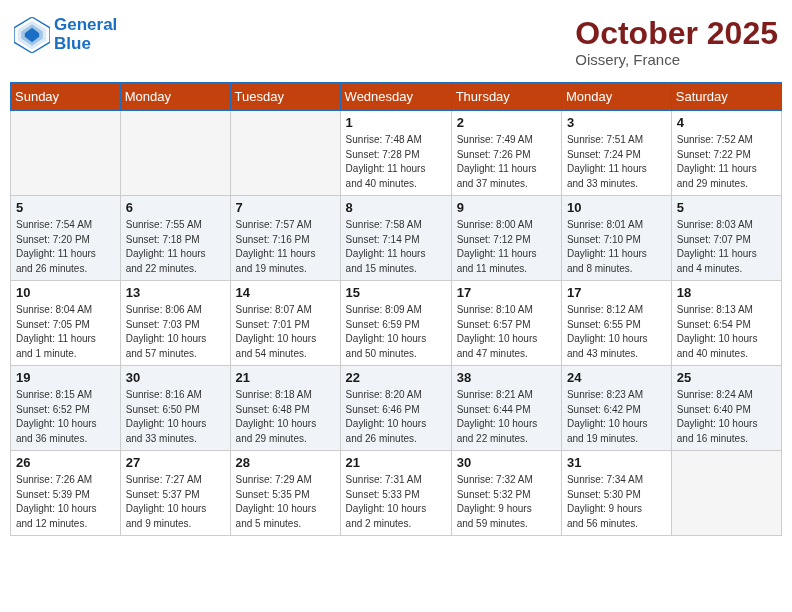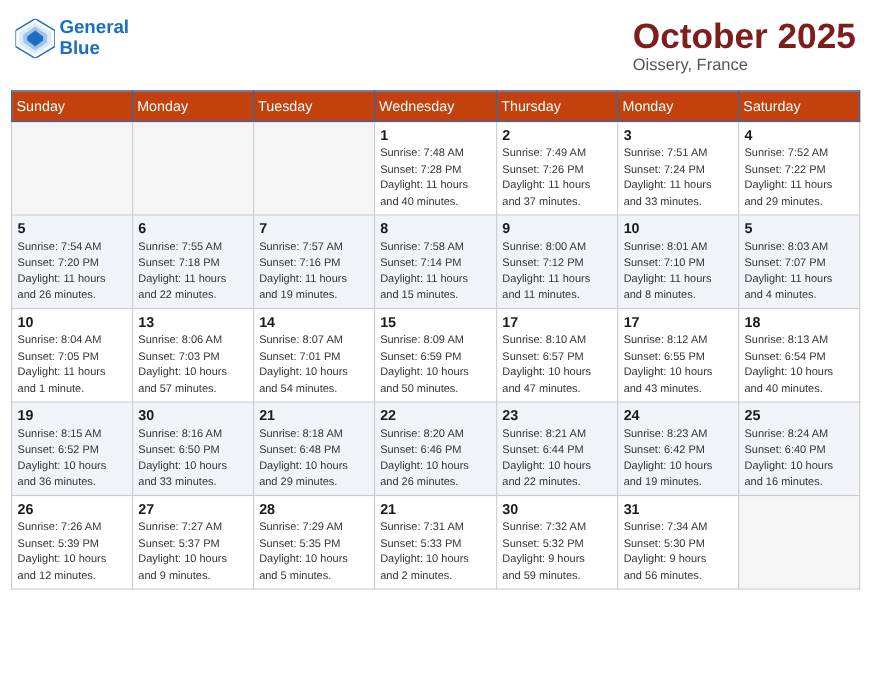--- a/index.html
+++ b/index.html
@@ -207,21 +207,21 @@
         </td>
         <td>
           <div class="day-number">21</div>
           <div class="day-info">Sunrise: 8:18 AM<br>Sunset: 6:48 PM<br>Daylight: 10 hours<br>and 29 minutes.</div>
         </td>
         <td>
           <div class="day-number">22</div>
           <div class="day-info">Sunrise: 8:20 AM<br>Sunset: 6:46 PM<br>Daylight: 10 hours<br>and 26 minutes.</div>
         </td>
         <td>
-          <div class="day-number">23</div>
+          <div class="day-number">38</div>
           <div class="day-info">Sunrise: 8:21 AM<br>Sunset: 6:44 PM<br>Daylight: 10 hours<br>and 22 minutes.</div>
         </td>
         <td>
           <div class="day-number">24</div>
           <div class="day-info">Sunrise: 8:23 AM<br>Sunset: 6:42 PM<br>Daylight: 10 hours<br>and 19 minutes.</div>
         </td>
         <td>
           <div class="day-number">25</div>
           <div class="day-info">Sunrise: 8:24 AM<br>Sunset: 6:40 PM<br>Daylight: 10 hours<br>and 16 minutes.</div>
         </td>

